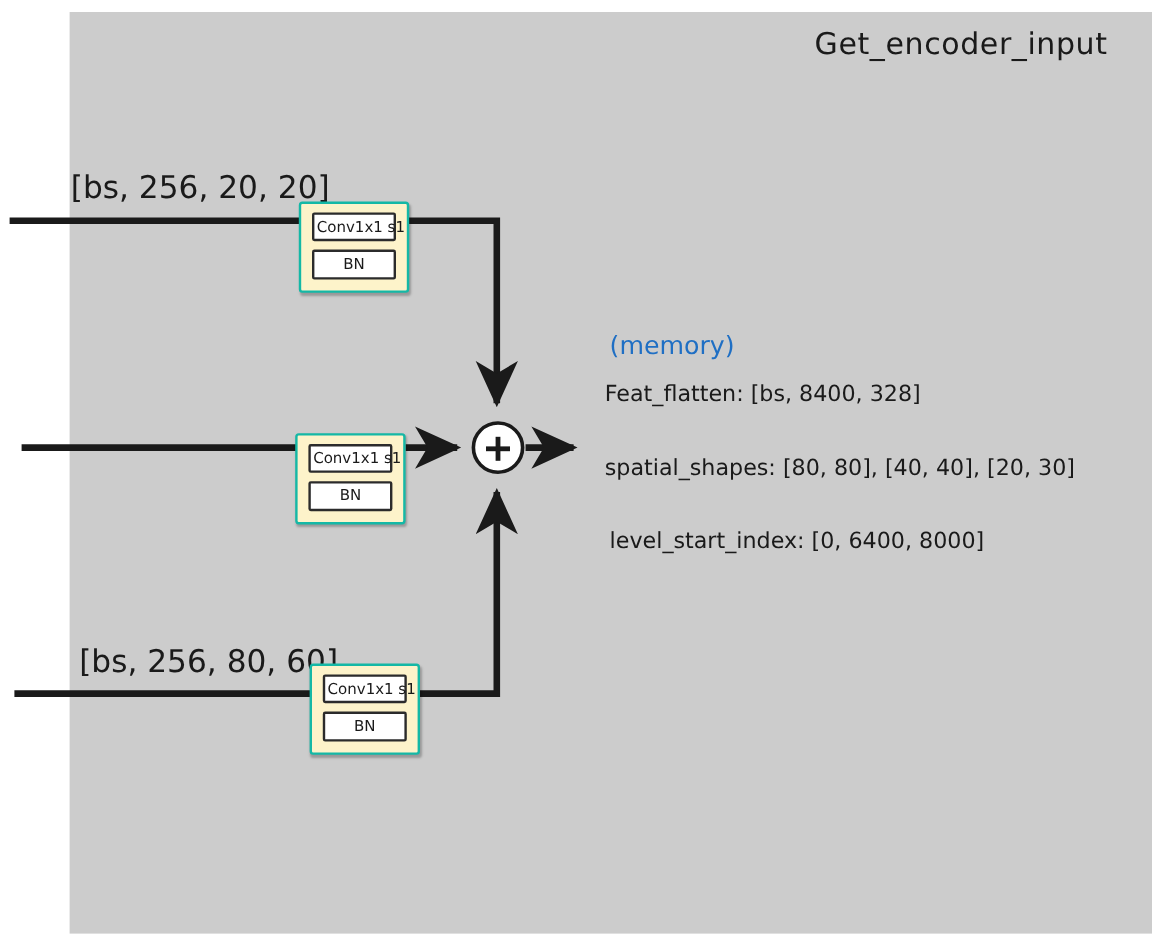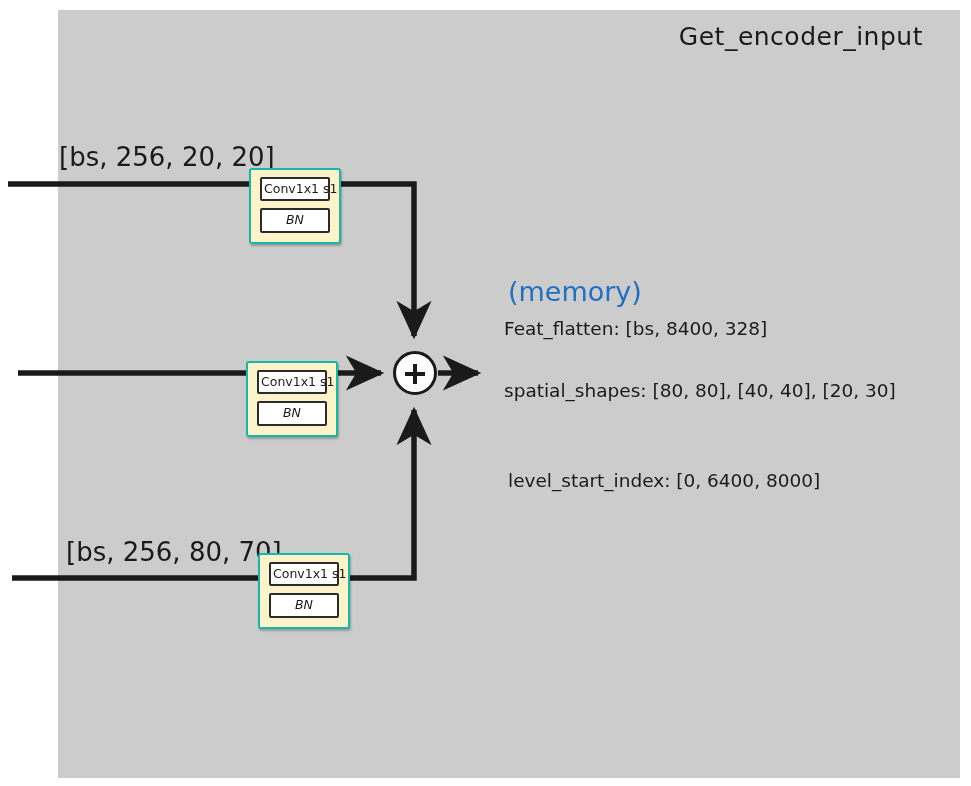--- a/index.html
+++ b/index.html
@@ -65,37 +65,36 @@
     text-align: center;
     font-family: "DejaVu Sans", sans-serif;
     font-size: 12.5px;
     color: #1a1a1a;
     padding: 3px 2px;
     line-height: 1.15;
     white-space: nowrap;
   }
   .conv-inner + .conv-inner {
     margin-top: 7px;
-    font-style: italic;
   }
   
   .shape-label {
     position: absolute;
     font-family: "DejaVu Sans", sans-serif;
     font-size: 26px;
     color: #1a1a1a;
     white-space: nowrap;
   }
   
   .memory-tag {
     position: absolute;
     left: 508px;
     top: 276px;
     font-family: "DejaVu Sans", sans-serif;
-    font-size: 27px;
+    font-size: 21px;
     color: #1f6fc4;
     white-space: nowrap;
   }
   .info-line {
     position: absolute;
     font-family: "DejaVu Sans", sans-serif;
     font-size: 18.5px;
     color: #1a1a1a;
     white-space: nowrap;
   }
@@ -155,21 +154,21 @@
     <path d="M338,373 L381,373" stroke="#1a1a1a" stroke-width="5.5" fill="none" marker-end="url(#arrowhead)"></path>
 
     <path d="M12,578 L260,578" stroke="#1a1a1a" stroke-width="5.5" fill="none"></path>
 
     <path d="M350,578 L414,578 L414,410" stroke="#1a1a1a" stroke-width="5.5" fill="none" stroke-linejoin="miter" marker-end="url(#arrowhead)"></path>
 
     <path d="M438,373 L478,373" stroke="#1a1a1a" stroke-width="5.5" fill="none" marker-end="url(#arrowhead)"></path>
   </svg>
 
   <div class="shape-label" style="left:59px; top:142px;">[bs, 256, 20, 20]</div>
-  <div class="shape-label" style="left:66px; top:537px;">[bs, 256, 80, 70]</div>
+  <div class="shape-label" style="left:66px; top:537px;">[bs, 256, 80, 60]</div>
 
   <div class="conv-block" style="left:249px; top:152px; width:92px; height:76px;">
     <div class="conv-inner">Conv1x1 s1</div>
     <div class="conv-inner">BN</div>
   </div>
 
   <div class="conv-block" style="left:246px; top:345px; width:92px; height:76px;">
     <div class="conv-inner">Conv1x1 s1</div>
     <div class="conv-inner">BN</div>
   </div>
@@ -178,15 +177,15 @@
     <div class="conv-inner">Conv1x1 s1</div>
     <div class="conv-inner">BN</div>
   </div>
 
   <div class="plus-node"></div>
 
   <div class="memory-tag">(memory)</div>
 
   <div class="info-line" style="left:504px; top:318px;">Feat_flatten: [bs, 8400, 328]</div>
   <div class="info-line" style="left:504px; top:380px;">spatial_shapes: [80, 80], [40, 40], [20, 30]</div>
-  <div class="info-line" style="left:508px; top:441px;margin-top:29px;">level_start_index: [0, 6400, 8000]</div>
+  <div class="info-line" style="left:508px; top:441px;">level_start_index: [0, 6400, 8000]</div>
 
 </div>
 
 </body></html>

